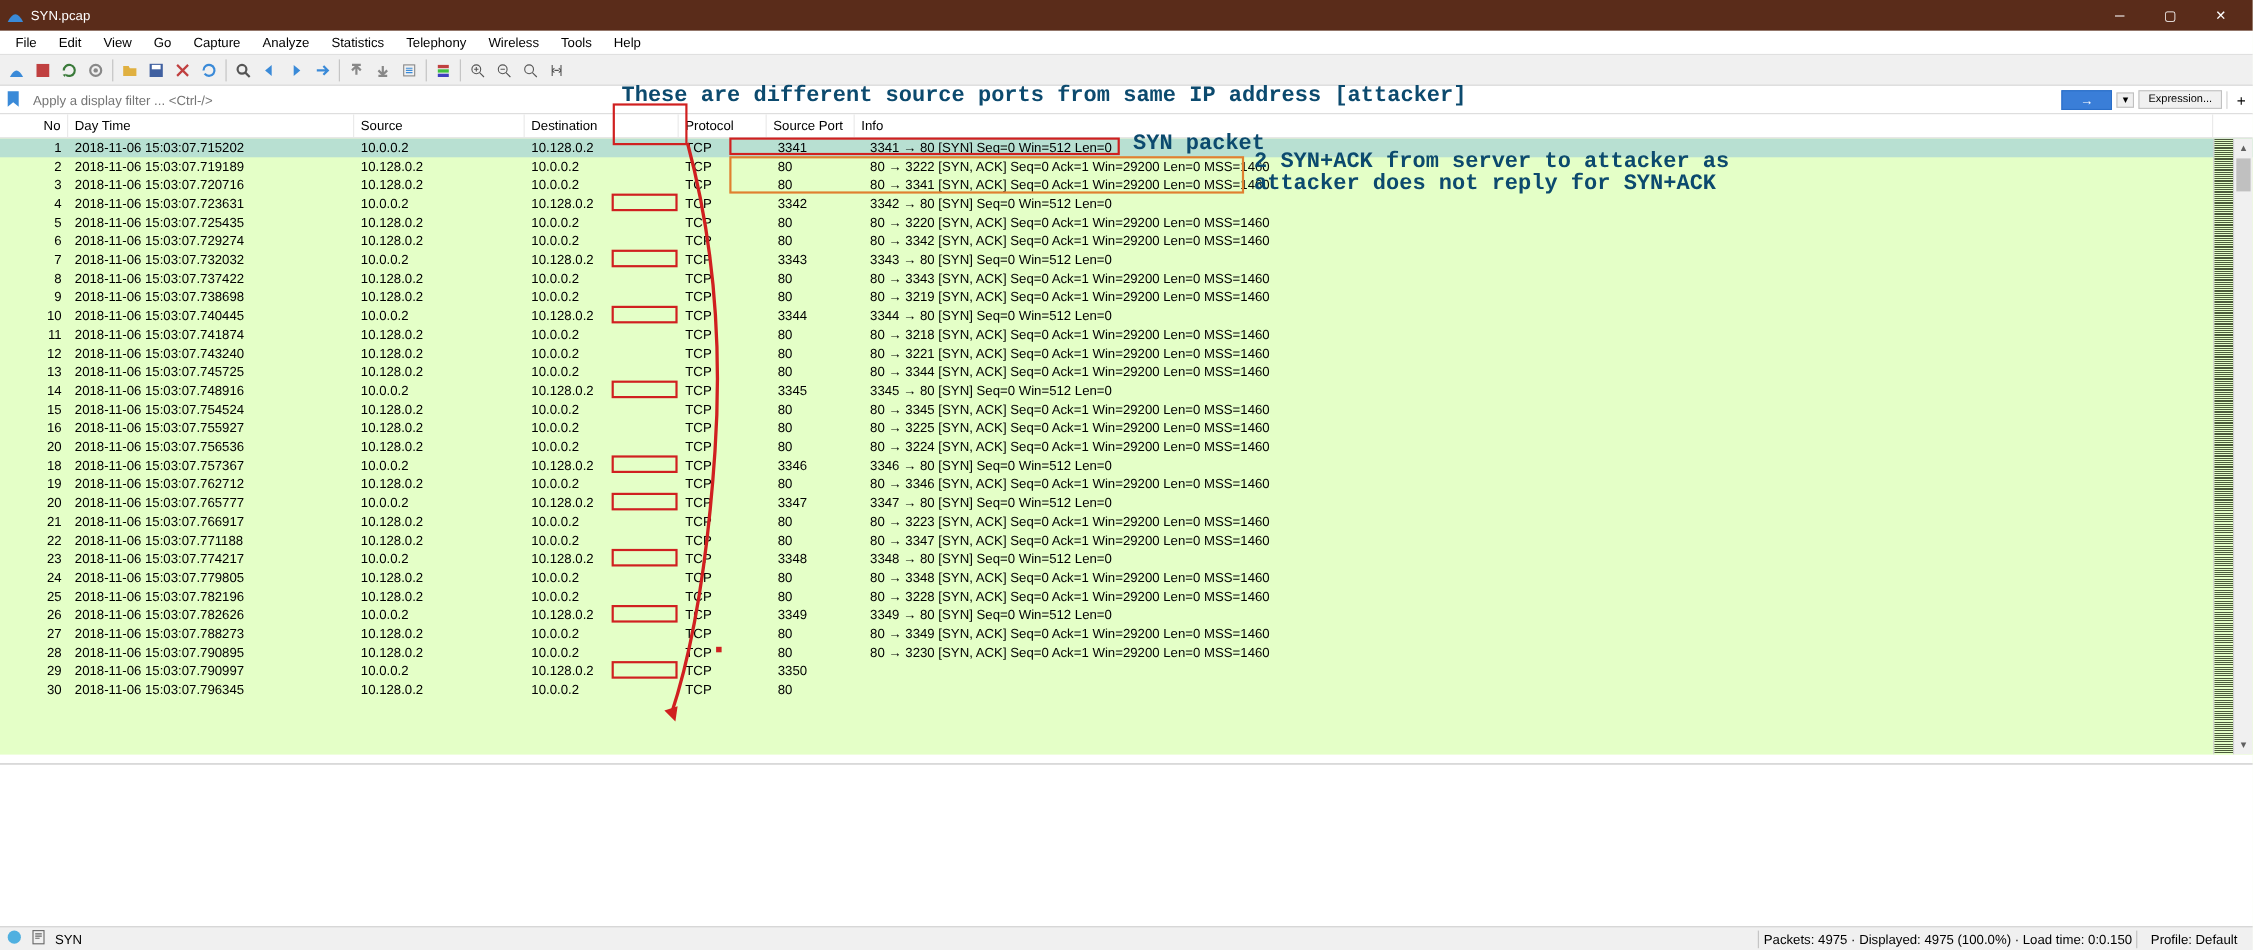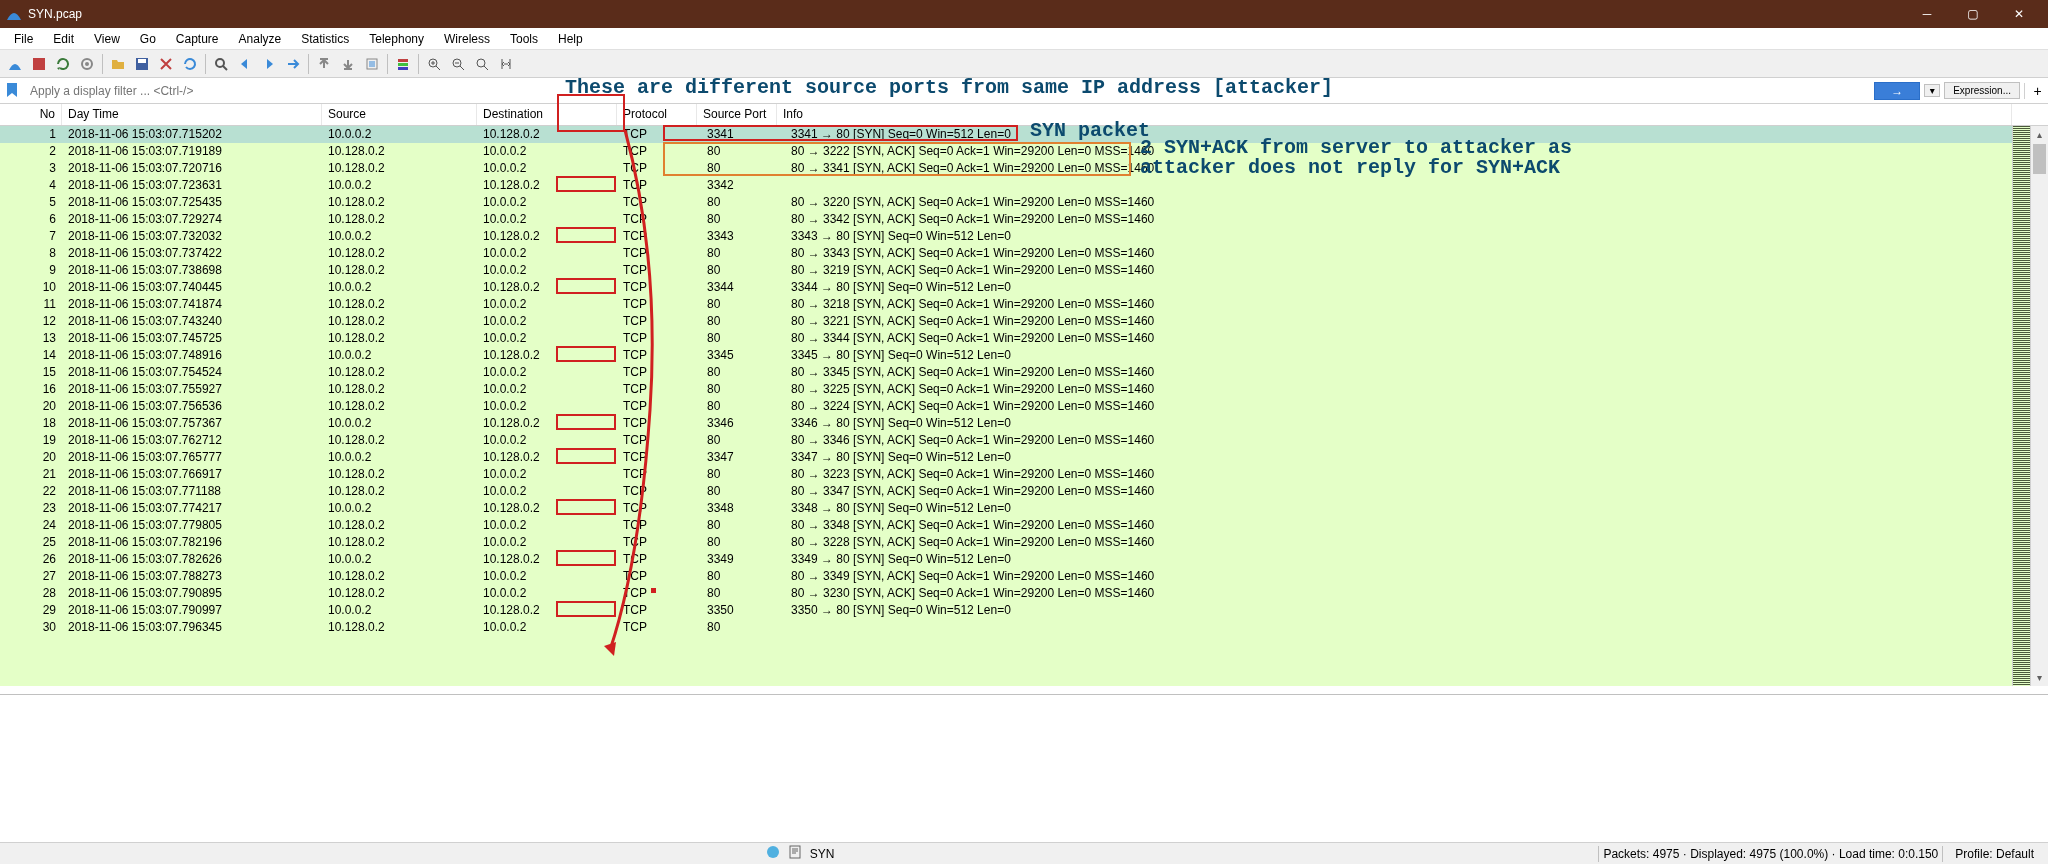--- a/index.html
+++ b/index.html
@@ -31,21 +31,21 @@
   .c-src { width: 155px; }
   .c-dst { width: 140px; }
   .c-proto { width: 80px; }
   .c-sport { width: 80px; text-align:left; padding-left:10px; }
   .c-info { flex: 1; padding-left: 14px; }
   .scrollbar { position: absolute; right: 0; top: 0; width: 18px; height: 100%; background: #f0f0f0; border-left: 1px solid #d0d0d0; }
   .scrollbar .thumb { background:#c0c0c0; position:absolute; top:18px; left:2px; right:2px; height:30px; }
   .scrollbar .arr { height:17px; text-align:center; font-size:10px; line-height:17px; color:#606060;}
   .minimap { position: absolute; right: 18px; top: 0; width: 18px; height: 100%; background: repeating-linear-gradient(#4a5a3a, #4a5a3a 1px, #e4ffc7 1px, #e4ffc7 2px); border-left: 1px solid #d0d0d0; }
   .statusbar { position: absolute; bottom: 0; left: 0; right: 0; height: 22px; background: #f0f0f0; border-top: 1px solid #d0d0d0; display: flex; align-items: center; padding: 0 6px; font-size: 12px; }
-  .statusbar .sbleft { display: flex; align-items: center; gap: 8px; flex: 1; justify-content: center; }
+  .statusbar .sbleft { display: flex; align-items: center; gap: 8px; flex: 1; }
   .statusbar .sbsep { width:1px; height:16px; background:#c0c0c0; margin:0 4px;}
   .redbox { border: 2px solid #d02020; position: absolute; pointer-events: none; }
   .orangebox { border: 2px solid #e08030; position: absolute; pointer-events: none; }
   .anno { position: absolute; color: #0c4a6e; font-weight: bold; font-size: 20px; font-family: Liberation Mono, monospace; pointer-events: none; }
   svg.curve { position:absolute; pointer-events:none; }
   .bottompane { position:absolute; left:0; right:0; bottom:22px; height:148px; background:#fff; border-top:1px solid #c0c0c0; }
 </style>
 </head>
 <body>
 
@@ -251,20 +251,21 @@
       <div class="cell c-sport">80</div>
       <div class="cell c-info">80 → 3341 [SYN, ACK] Seq=0 Ack=1 Win=29200 Len=0 MSS=1460</div>
     </div>
     <div class="row">
       <div class="cell c-no">4</div>
       <div class="cell c-dt">2018-11-06 15:03:07.723631</div>
       <div class="cell c-src">10.0.0.2</div>
       <div class="cell c-dst">10.128.0.2</div>
       <div class="cell c-proto">TCP</div>
       <div class="cell c-sport">3342</div>
+      <div class="cell c-info">3342 → 80 [SYN] Seq=0 Win=512 Len=0</div>
     </div>
     <div class="row">
       <div class="cell c-no">5</div>
       <div class="cell c-dt">2018-11-06 15:03:07.725435</div>
       <div class="cell c-src">10.128.0.2</div>
       <div class="cell c-dst">10.0.0.2</div>
       <div class="cell c-proto">TCP</div>
       <div class="cell c-sport">80</div>
       <div class="cell c-info">80 → 3220 [SYN, ACK] Seq=0 Ack=1 Win=29200 Len=0 MSS=1460</div>
     </div>
@@ -475,21 +476,20 @@
       <div class="cell c-sport">80</div>
       <div class="cell c-info">80 → 3230 [SYN, ACK] Seq=0 Ack=1 Win=29200 Len=0 MSS=1460</div>
     </div>
     <div class="row">
       <div class="cell c-no">29</div>
       <div class="cell c-dt">2018-11-06 15:03:07.790997</div>
       <div class="cell c-src">10.0.0.2</div>
       <div class="cell c-dst">10.128.0.2</div>
       <div class="cell c-proto">TCP</div>
       <div class="cell c-sport">3350</div>
-      <div class="cell c-info">3350 → 80 [SYN] Seq=0 Win=512 Len=0</div>
     </div>
     <div class="row">
       <div class="cell c-no">30</div>
       <div class="cell c-dt">2018-11-06 15:03:07.796345</div>
       <div class="cell c-src">10.128.0.2</div>
       <div class="cell c-dst">10.0.0.2</div>
       <div class="cell c-proto">TCP</div>
       <div class="cell c-sport">80</div>
     </div>
   </div>

